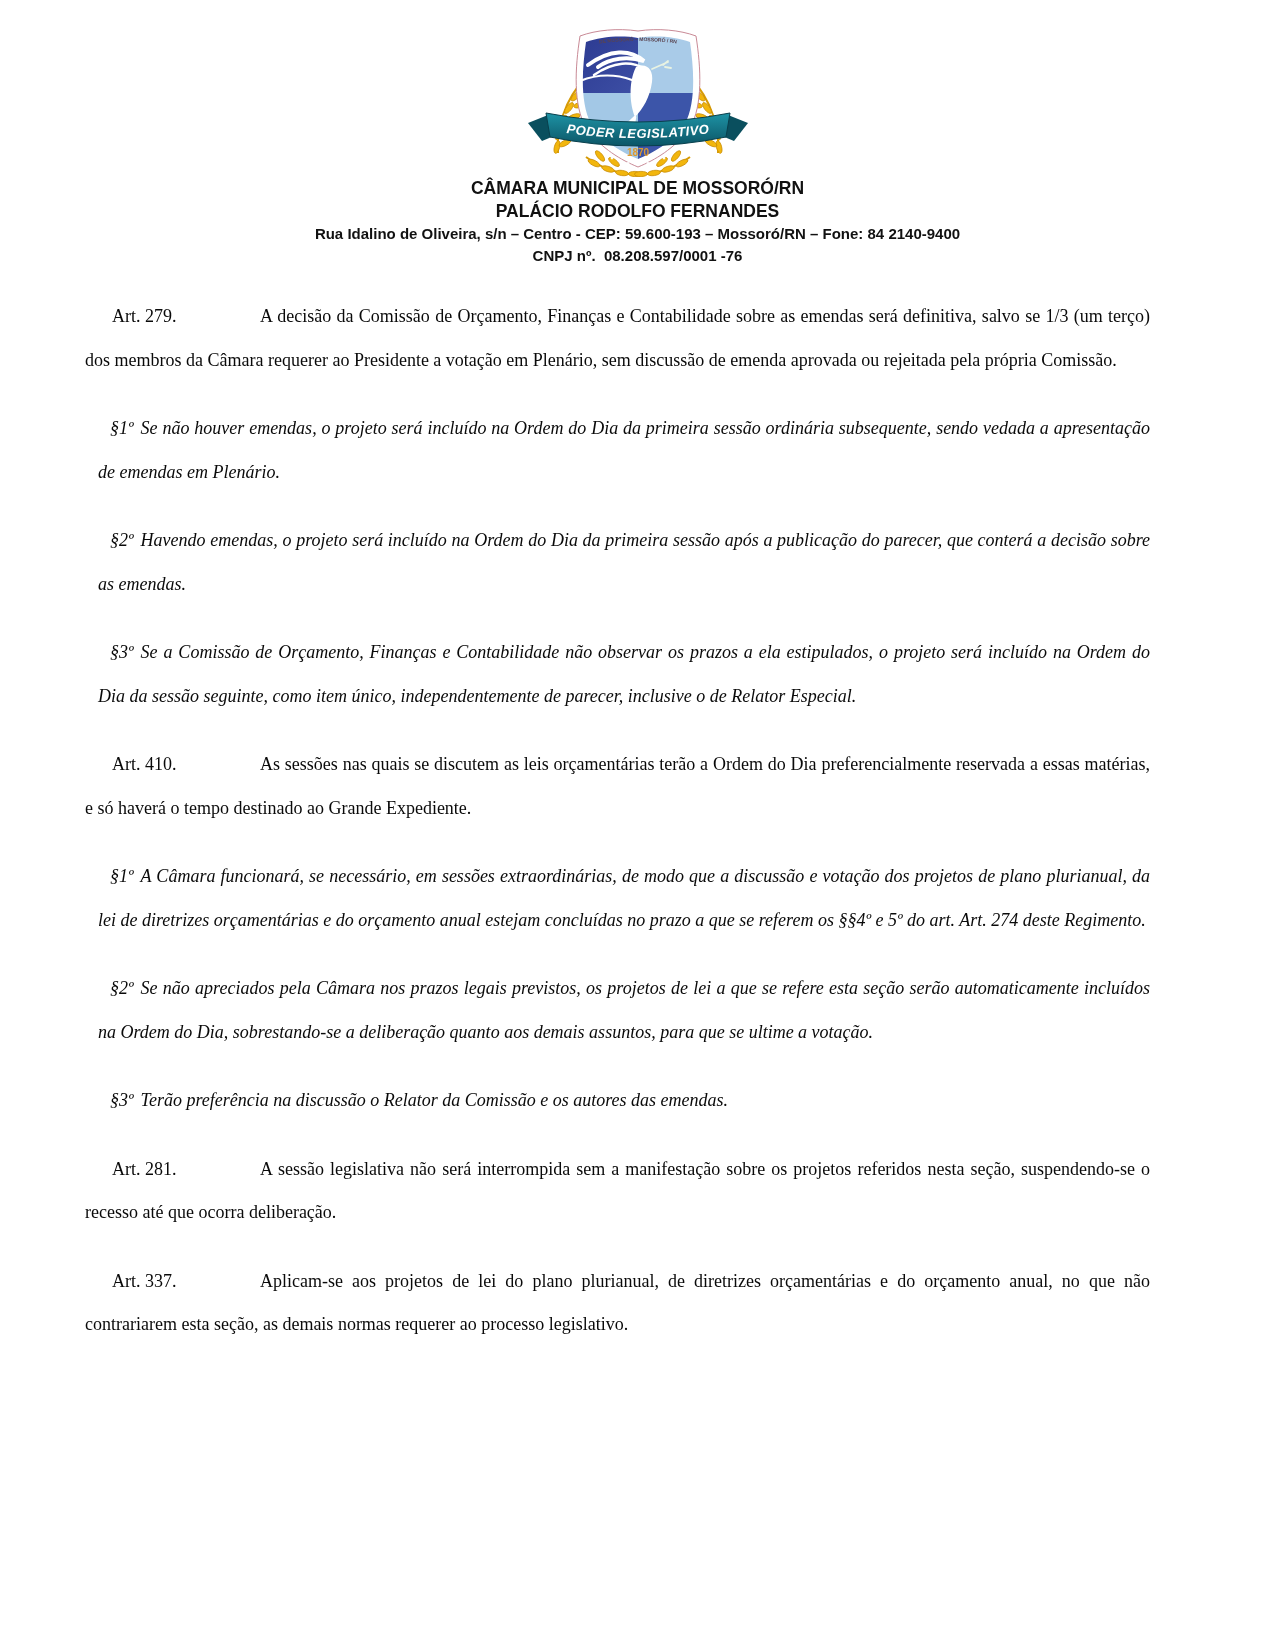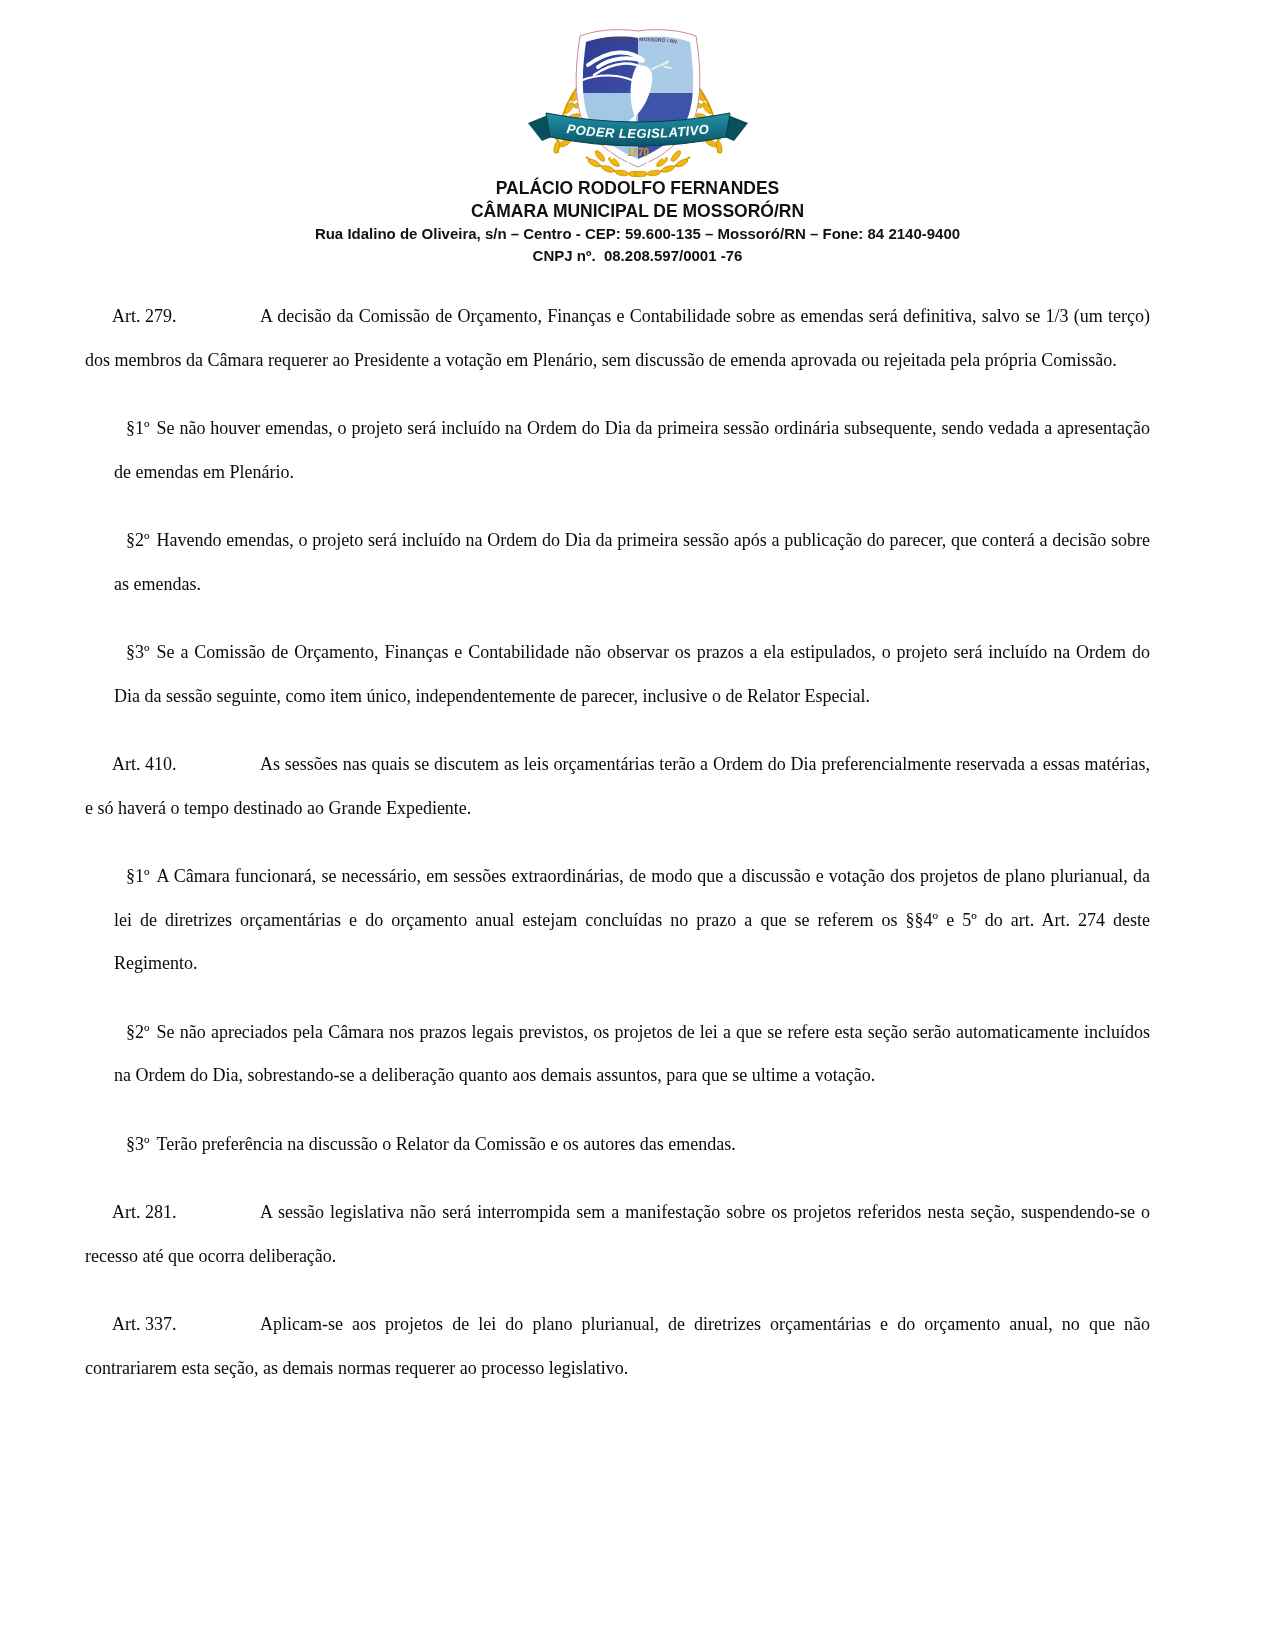--- a/index.html
+++ b/index.html
@@ -25,21 +25,21 @@
   .hline.small{font-size:15px;line-height:22px;}
   .body-text{
     margin:28px 125px 0 85px; 
     font-size:18px;
     line-height:43.5px;
     text-align:justify;
   }
   .body-text p{margin:0 0 25px 0;}
   p.article{text-indent:27px;}
   p.article .art-label{display:inline-block;width:148px;text-indent:0;}
-  p.parag{margin-left:29px;text-indent:12px;}
+  p.parag{margin-left:13px;text-indent:12px;font-style:italic;}
   p.parag .par-label{margin-right:7px;}
 </style>
 </head>
 <body>
 
 <div class="page">
 
   <div class="header">
 
     <div class="logo-wrap">
@@ -131,23 +131,23 @@
             <circle cx="104" cy="136" r="1.4"></circle>
           <circle cx="112" cy="138.5" r="1.4"></circle>
             <circle cx="122" cy="139.5" r="1.4"></circle>
           <circle cx="132" cy="138.5" r="1.4"></circle>
             <circle cx="140" cy="136" r="1.4"></circle>
           <circle cx="148" cy="133" r="1.4"></circle>
         </g>
       </svg>
     </div>
 
+    <div class="hline big">CÂMARA MUNICIPAL DE MOSSORÓ/RN</div>
     <div class="hline big">PALÁCIO RODOLFO FERNANDES</div>
-    <div class="hline big">CÂMARA MUNICIPAL DE MOSSORÓ/RN</div>
-    <div class="hline small">Rua Idalino de Oliveira, s/n – Centro - CEP: 59.600-135 – Mossoró/RN – Fone: 84 2140-9400</div>
+    <div class="hline small">Rua Idalino de Oliveira, s/n – Centro - CEP: 59.600-193 – Mossoró/RN – Fone: 84 2140-9400</div>
     <div class="hline small">CNPJ nº.  08.208.597/0001 -76</div>
   </div>
 
   <div class="body-text">
 
     <p class="article"><span class="art-label">Art. 279.</span><span>A decisão da Comissão de Orçamento, Finanças e Contabilidade sobre as emendas será definitiva, salvo se 1/3 (um terço) dos membros da Câmara requerer ao Presidente a votação em Plenário, sem discussão de emenda aprovada ou rejeitada pela própria Comissão.</span></p>
 
     <p class="parag"><span class="par-label">§1º</span><span>Se não houver emendas, o projeto será incluído na Ordem do Dia da primeira sessão ordinária subsequente, sendo vedada a apresentação de emendas em Plenário.</span></p>
 
     <p class="parag"><span class="par-label">§2º</span><span>Havendo emendas, o projeto será incluído na Ordem do Dia da primeira sessão após a publicação do parecer, que conterá a decisão sobre as emendas.</span></p>

